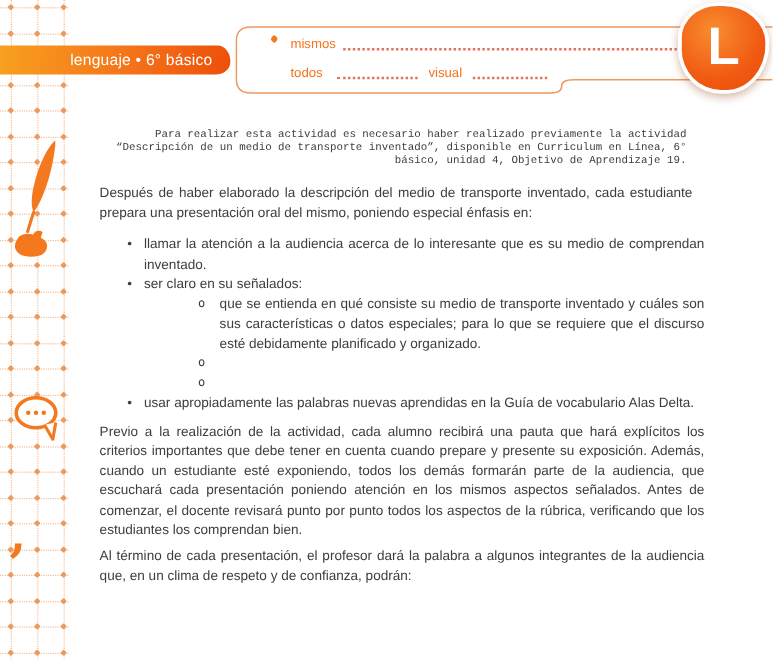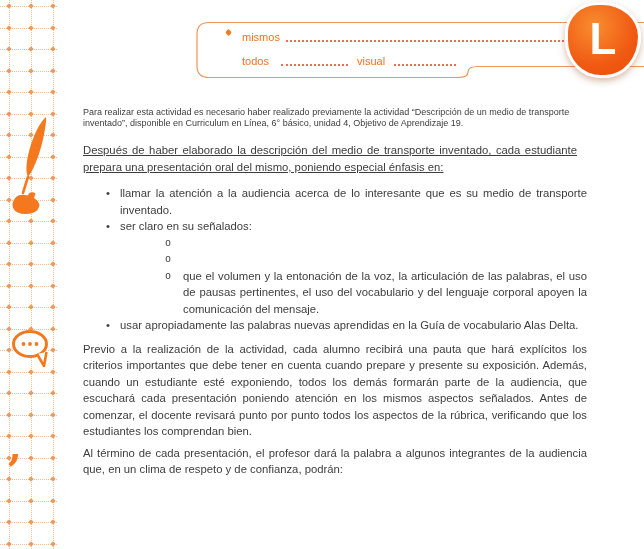--- a/index.html
+++ b/index.html
@@ -51,23 +51,23 @@
   .content{
     position:absolute;left:83px;top:95px;width:504px;z-index:3;
     color:#3d3d3d;font-size:11.3px;line-height:16.5px;text-align:justify;
   }
   .doc-title{
     margin:7px 0 0 0;font-size:12.5px;line-height:14px;font-weight:bold;
     color:#222222;text-align:center;
   }
   .note{
     margin:12px 0 0 0;width:489px;font-size:9px;line-height:11px;
-    text-align:left;color:#3d3d3d;
-  }
-  .intro{margin:13px 10px 0 0;text-decoration:underline;}
+    text-align:right;color:#3d3d3d;font-family:Liberation Mono, monospace;
+  }
+  .intro{margin:13px 10px 0 0;}
   .list{margin-top:10px;}
   .bullet-row{display:flex;}
   .bullet-row .bm{flex:0 0 14px;margin-left:23px;font-size:11.3px;}
   .bullet-row .bt{flex:1;text-align:justify;}
   .sub-row{display:flex;}
   .sub-row .sm{flex:0 0 18px;margin-left:82px;font-family:"DejaVu Sans Mono",monospace;font-size:10px;}
   .sub-row .st{flex:1;text-align:justify;}
   .para-pauta{margin:7px 0 0 0;}
   .para-cierre{margin:5px 0 0 0;}
 </style>
@@ -203,20 +203,23 @@
       <circle cx="36.5" cy="344" r="1.9" fill="#f4791e"></circle>
     </g>
   </svg>
   <div class="comma-glyph">,</div>
 
   <div class="header">
     <svg class="infobox-outline" width="644" height="100" viewBox="0 0 644 100" xmlns="http://www.w3.org/2000/svg">
       <path d="M 644 22.5 L 209 22.5 Q 197 22.5 197 34 L 197 66 Q 197 77.5 209 77.5 L 458 77.5 Q 468 77.5 468 72 Q 468 66.5 478 66.5 L 644 66.5" fill="none" stroke="#f0975c" stroke-width="1.2"></path>
     </svg>
 
+    <div class="banner">
+      <span>lenguaje • 6° básico</span>
+    </div>
     <div class="corner-accent"></div>
 
     <span class="field-label" style="left:242px;top:31px;">mismos</span>
     <div class="write-line" style="left:286px;top:40px;width:282px;"></div>
 
     <span class="field-label" style="left:242px;top:55px;">todos</span>
     <div class="write-line" style="left:281px;top:64px;width:67px;"></div>
 
     <span class="field-label" style="left:357px;top:55px;">visual</span>
     <div class="write-line" style="left:394px;top:64px;width:62px;"></div>
@@ -228,36 +231,36 @@
 
   <div class="content">
 
     <p class="note">Para realizar esta actividad es necesario haber realizado previamente la actividad “Descripción de un medio de transporte inventado”, disponible en Curriculum en Línea, 6° básico, unidad 4, Objetivo de Aprendizaje 19.</p>
 
     <p class="intro">Después de haber elaborado la descripción del medio de transporte inventado, cada estudiante prepara una presentación oral del mismo, poniendo especial énfasis en:</p>
 
     <div class="list">
       <div class="bullet-row">
         <span class="bm">•</span>
-        <div class="bt">llamar la atención a la audiencia acerca de lo interesante que es su medio de transporte inventado.</div>
+        <div class="bt">llamar la atención a la audiencia acerca de lo interesante que es su medio de comprendan inventado.</div>
       </div>
 
       <div class="bullet-row">
         <span class="bm">•</span>
         <div class="bt">ser claro en su señalados:</div>
       </div>
       <div class="sub-row">
         <span class="sm">o</span>
+        <div class="st">que se entienda en qué consiste su medio de transporte inventado y cuáles son sus características o datos especiales; para lo que se requiere que  el discurso esté debidamente planificado y organizado.</div>
       </div>
       <div class="sub-row">
         <span class="sm">o</span>
       </div>
       <div class="sub-row">
         <span class="sm">o</span>
-        <div class="st">que el volumen y la entonación de la voz, la articulación de las palabras, el uso de pausas pertinentes, el uso del vocabulario y del lenguaje corporal apoyen la comunicación del mensaje.</div>
       </div>
 
       <div class="bullet-row">
         <span class="bm">•</span>
         <div class="bt">usar apropiadamente las palabras nuevas aprendidas en la Guía de vocabulario Alas Delta.</div>
       </div>
     </div>
 
     <p class="para-pauta">Previo a la realización de la actividad, cada alumno recibirá una pauta que hará explícitos los criterios importantes que debe tener en cuenta cuando prepare y presente su exposición. Además, cuando un estudiante esté exponiendo, todos los demás formarán parte de la audiencia, que escuchará cada presentación poniendo atención en los mismos aspectos señalados. Antes de comenzar, el docente revisará punto por punto todos los aspectos de la rúbrica, verificando que los estudiantes los comprendan bien.</p>
 

